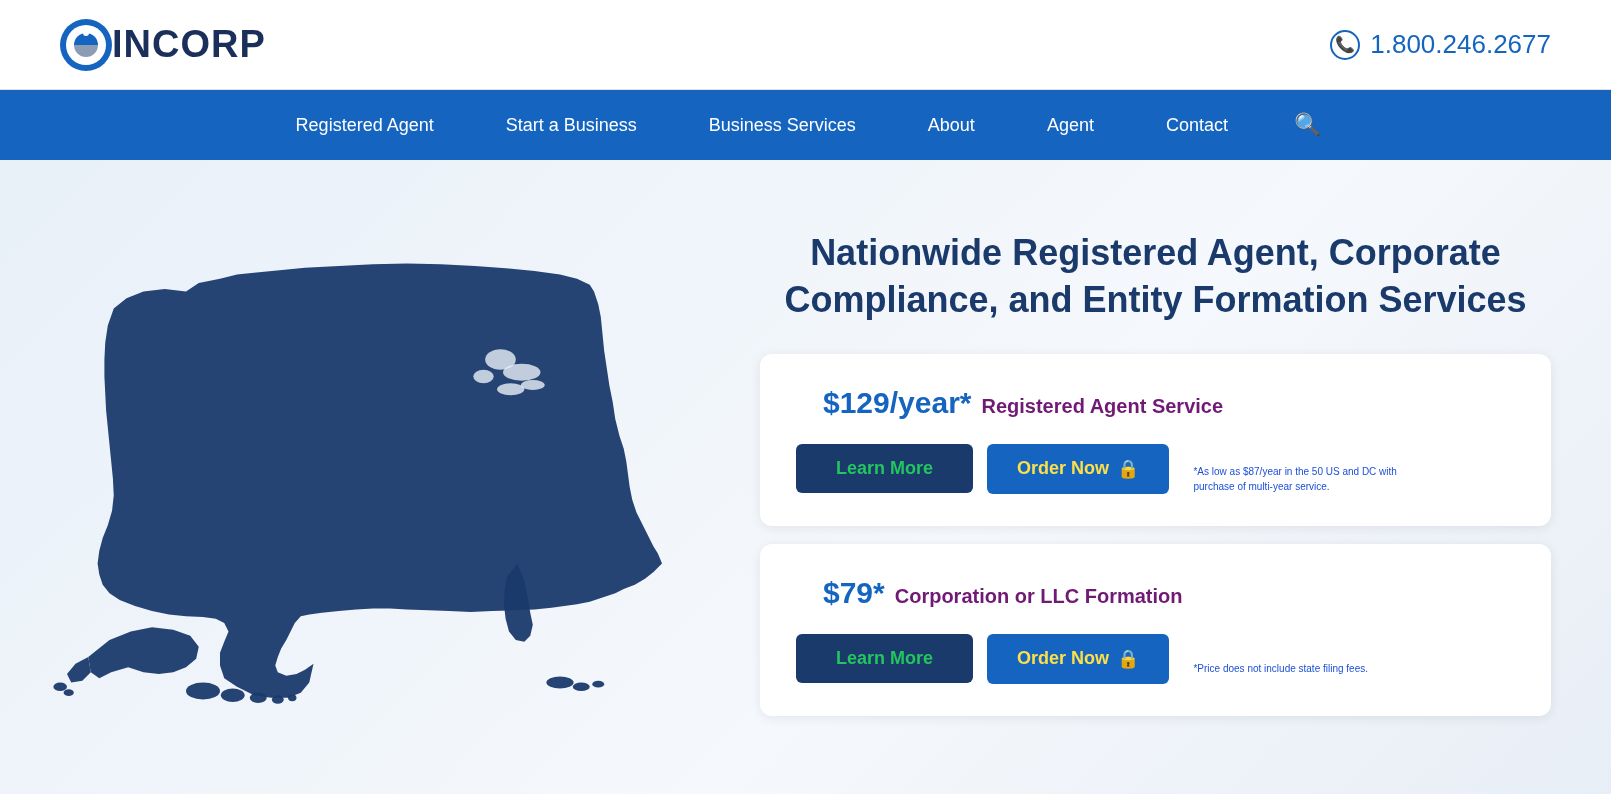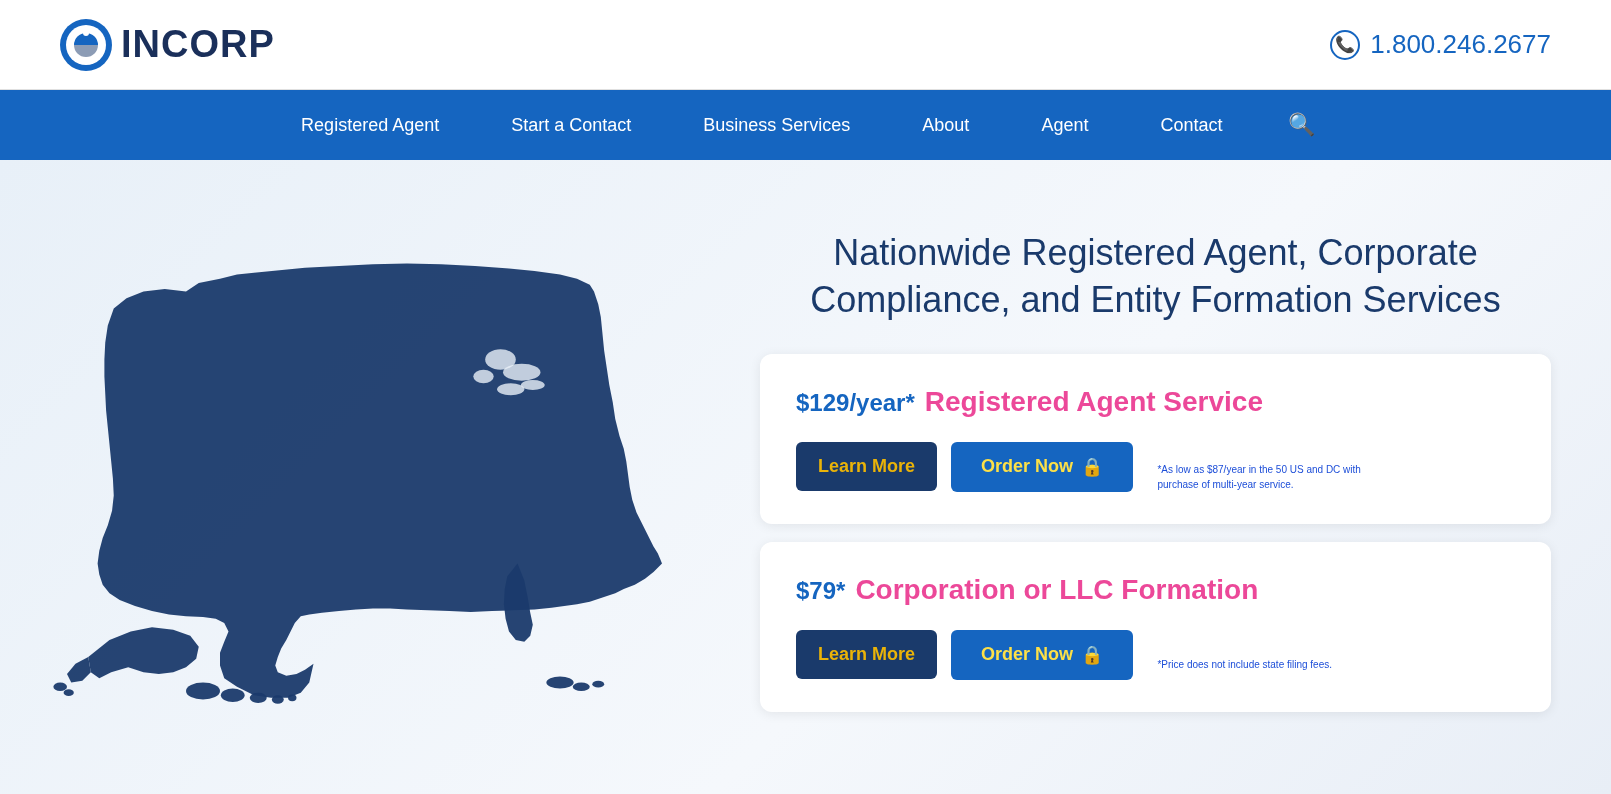--- a/index.html
+++ b/index.html
@@ -11,21 +11,21 @@
       display: flex;
       align-items: center;
       justify-content: space-between;
       padding: 18px 60px;
       height: 90px;
       border-bottom: 1px solid #e0e0e0;
     }
     .logo {
       display: flex;
       align-items: center;
-      gap: 9px;
+      gap: 0;
       font-size: 38px;
       font-weight: bold;
       color: #1a2f5a;
       letter-spacing: 1px;
     }
     .logo-icon {
       width: 52px;
       height: 52px;
     }
     .phone {
@@ -102,21 +102,21 @@
       flex: 1;
       display: flex;
       flex-direction: column;
       gap: 0;
       padding-left: 20px;
     }
 
     .headline {
       color: #1a3a6b;
       font-size: 36px;
-      font-weight: 400;
+      font-weight: 700;
       text-align: center;
       line-height: 1.3;
       margin-bottom: 30px;
       margin-top: 30px;
     }
 
     
     .service-card {
       background: #fff;
       border-radius: 12px;
@@ -128,39 +128,40 @@
       color: #1565c0;
       font-size: 26px;
       font-weight: 600;
       margin-bottom: 24px;
       display: flex;
       align-items: baseline;
       gap: 10px;
     }
     .service-price {
       color: #1565c0;
-      font-size: 24px;
+      font-size: 30px;
       font-weight: 700;
+      margin-left: 27px;
     }
     .service-name {
-      color: #ec4899;
-      font-size: 28px;
+      color: #701a75;
+      font-size: 20px;
       font-weight: 600;
     }
     .service-actions {
       display: flex;
       align-items: center;
       gap: 14px;
     }
     .btn-learn {
       background: #1a3a6b;
-      color: #eab308;
+      color: #22c55e;
       border: none;
       border-radius: 6px;
-      padding: 14px 22px;
+      padding: 14px 40px;
       font-size: 18px;
       font-weight: 600;
       cursor: pointer;
     }
     .btn-order {
       background: #1565c0;
       color: #fde047;
       border: none;
       border-radius: 6px;
       padding: 14px 30px;
@@ -196,21 +197,21 @@
     <span>INCORP</span>
   </div>
   <div class="phone">
     <div class="phone-icon">📞</div>
     <span>1.800.246.2677</span>
   </div>
 </div>
 
 <nav class="nav">
   <div class="nav-item">Registered Agent</div>
-  <div class="nav-item">Start a Contact</div>
+  <div class="nav-item">Start a Business</div>
   <div class="nav-item">Business Services</div>
   <div class="nav-item">About</div>
   <div class="nav-item">Agent</div>
   <div class="nav-item">Contact</div>
   <div class="nav-search">
     <span>🔍</span>
   </div>
 </nav>
 
 <div class="main">

